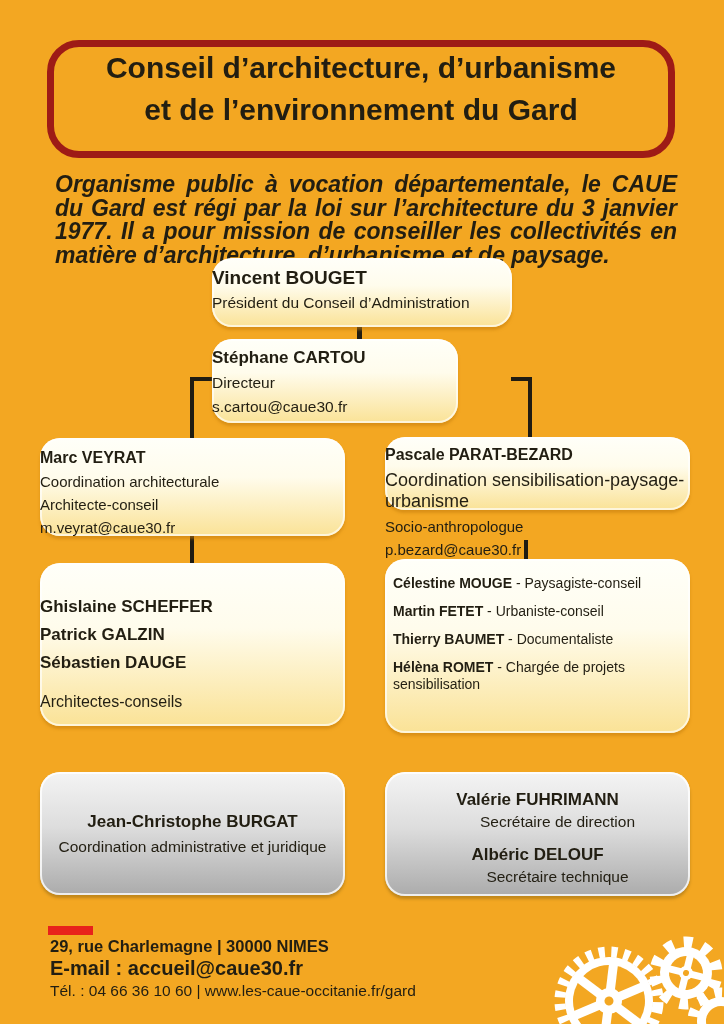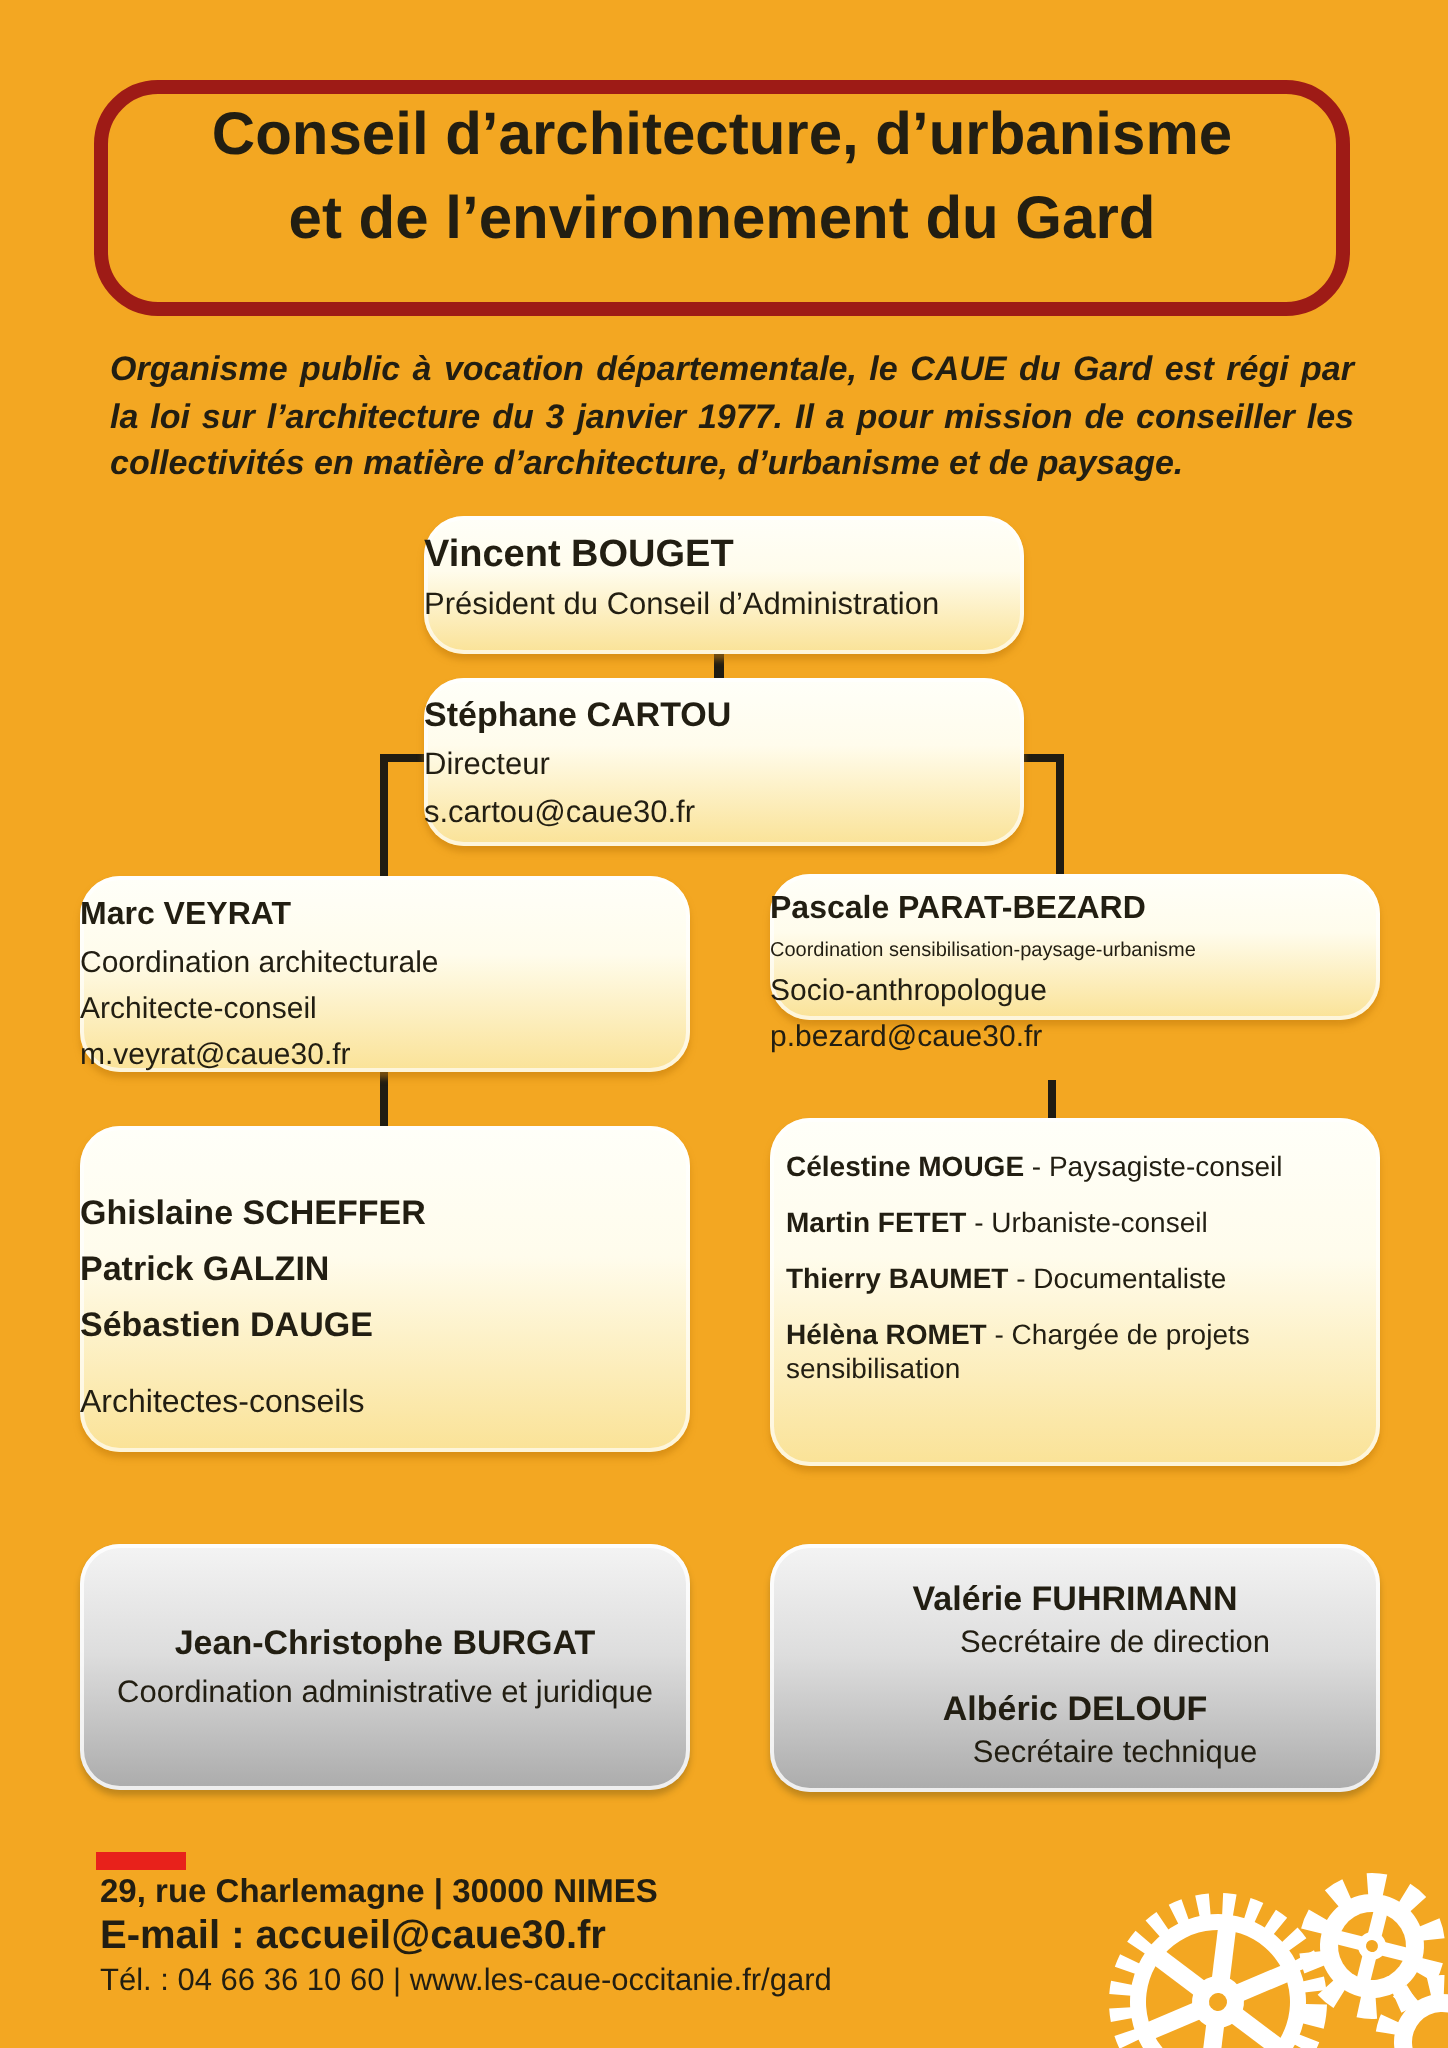--- a/index.html
+++ b/index.html
@@ -11,48 +11,48 @@
     margin:0 auto;
   }
   .title-box {
     position:absolute; left:47px; top:40px; width:628px; height:118px;
     box-sizing:border-box; border:7px solid var(--c-title_border,#9E1B16);
     border-radius:32px; display:flex; flex-direction:column; 
     text-align:center; font-weight:bold; font-size:30px; line-height:42px;
   }
   .intro {
     position:absolute; left:55px; top:173px; width:622px; margin:0;
-    font-style:italic; font-weight:bold; font-size:17px; line-height:23.5px;
+    font-style:italic; font-weight:bold; font-size:23px; line-height:23.5px;
     text-align:justify;
   }
   .obox {
     position:absolute; box-sizing:border-box; border-radius:20px; 
     background:linear-gradient(to bottom,#FFFFF9 0%,#FFFCEC 40%,var(--c-box_yellow_bottom,#FAE296) 100%);
     box-shadow:0 3px 3px rgba(197,125,13,0.55), inset 0 0 0 2px rgba(255,255,255,0.65);
   }
   .gbox {
     position:absolute; box-sizing:border-box; border-radius:20px; text-align:center;
     background:linear-gradient(to bottom,var(--c-box_gray_top,#F4F4F4) 0%,#DDDDDD 45%,var(--c-box_gray_bottom,#ABABAB) 100%);
     box-shadow:0 3px 3px rgba(130,95,20,0.45), inset 0 0 0 2px rgba(255,255,255,0.8);
   }
   .bname { font-weight:bold; }
   .cline { position:absolute; background:#201C12; }
   .president-box { left:212px; top:258px; width:300px; height:69px; padding-top:9px; }
   .president-box .bname { font-size:19px; }
   .president-box .brole { font-size:15.5px; margin-top:5px; }
-  .director-box { left:212px; top:339px; width:300px; height:84px; padding-top:9px; }
+  .director-box { left:212px; top:339px; width:246px; height:84px; padding-top:9px; }
   .director-box .bname { font-size:17px; }
   .director-box .brole { font-size:15.5px; margin-top:6px; }
   .veyrat-box { left:40px; top:438px; width:305px; height:98px; padding-top:11px; }
   .veyrat-box .bname { font-size:16px; }
   .veyrat-box .brole { font-size:15px; margin-top:6px; }
   .parat-box { left:385px; top:437px; width:305px; height:73px; padding-top:9px; }
   .parat-box .bname { font-size:16px; }
   .parat-box .brole { font-size:15px; margin-top:6px; }
-  .parat-box .brole.long { font-size:10px; }
+  .parat-box .brole.long { font-size:18px; }
   .scheffer-box { left:40px; top:563px; width:305px; height:163px; padding-top:30px; }
   .scheffer-box .bname { font-size:17px; line-height:28px; }
   .scheffer-box .brole { font-size:16px; margin-top:16px; }
   .bouhaddane-box { left:385px; top:559px; width:305px; height:174px; padding:14px 8px 0 8px; }
   .member-row { font-size:14px; line-height:17px; }
   .member-row.g2 { margin-top:2px; }
   .member-row.gap { margin-top:11px; }
   .burgat-box { left:40px; top:772px; width:305px; height:123px; display:flex; flex-direction:column; justify-content:center; }
   .burgat-box .bname { font-size:17px; }
   .burgat-box .brole { font-size:15.5px; margin-top:6px; }

